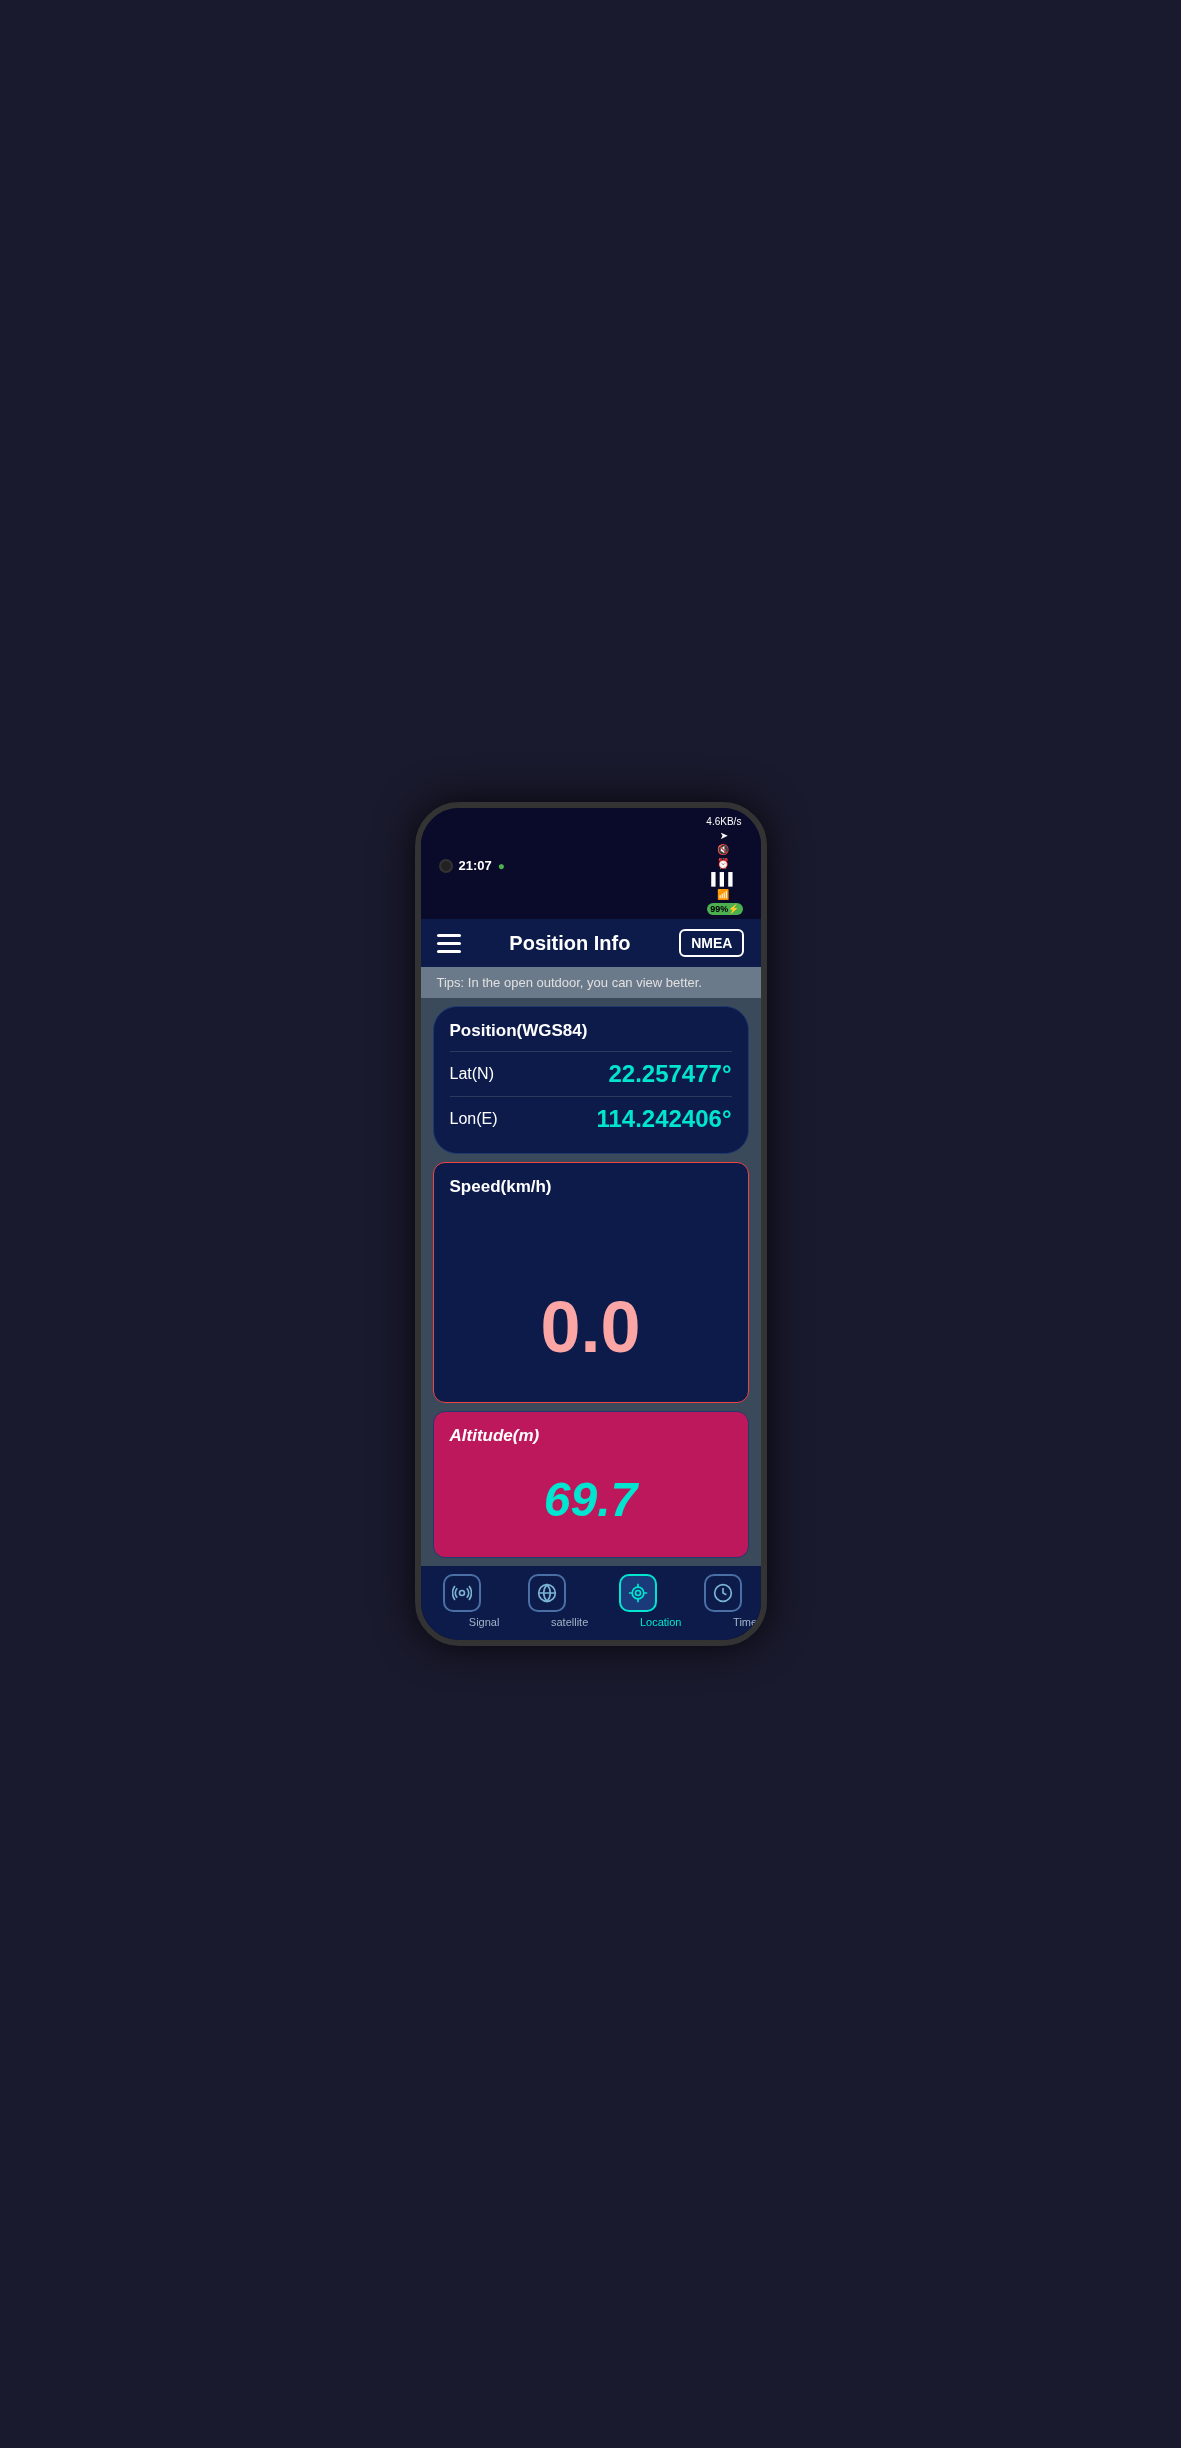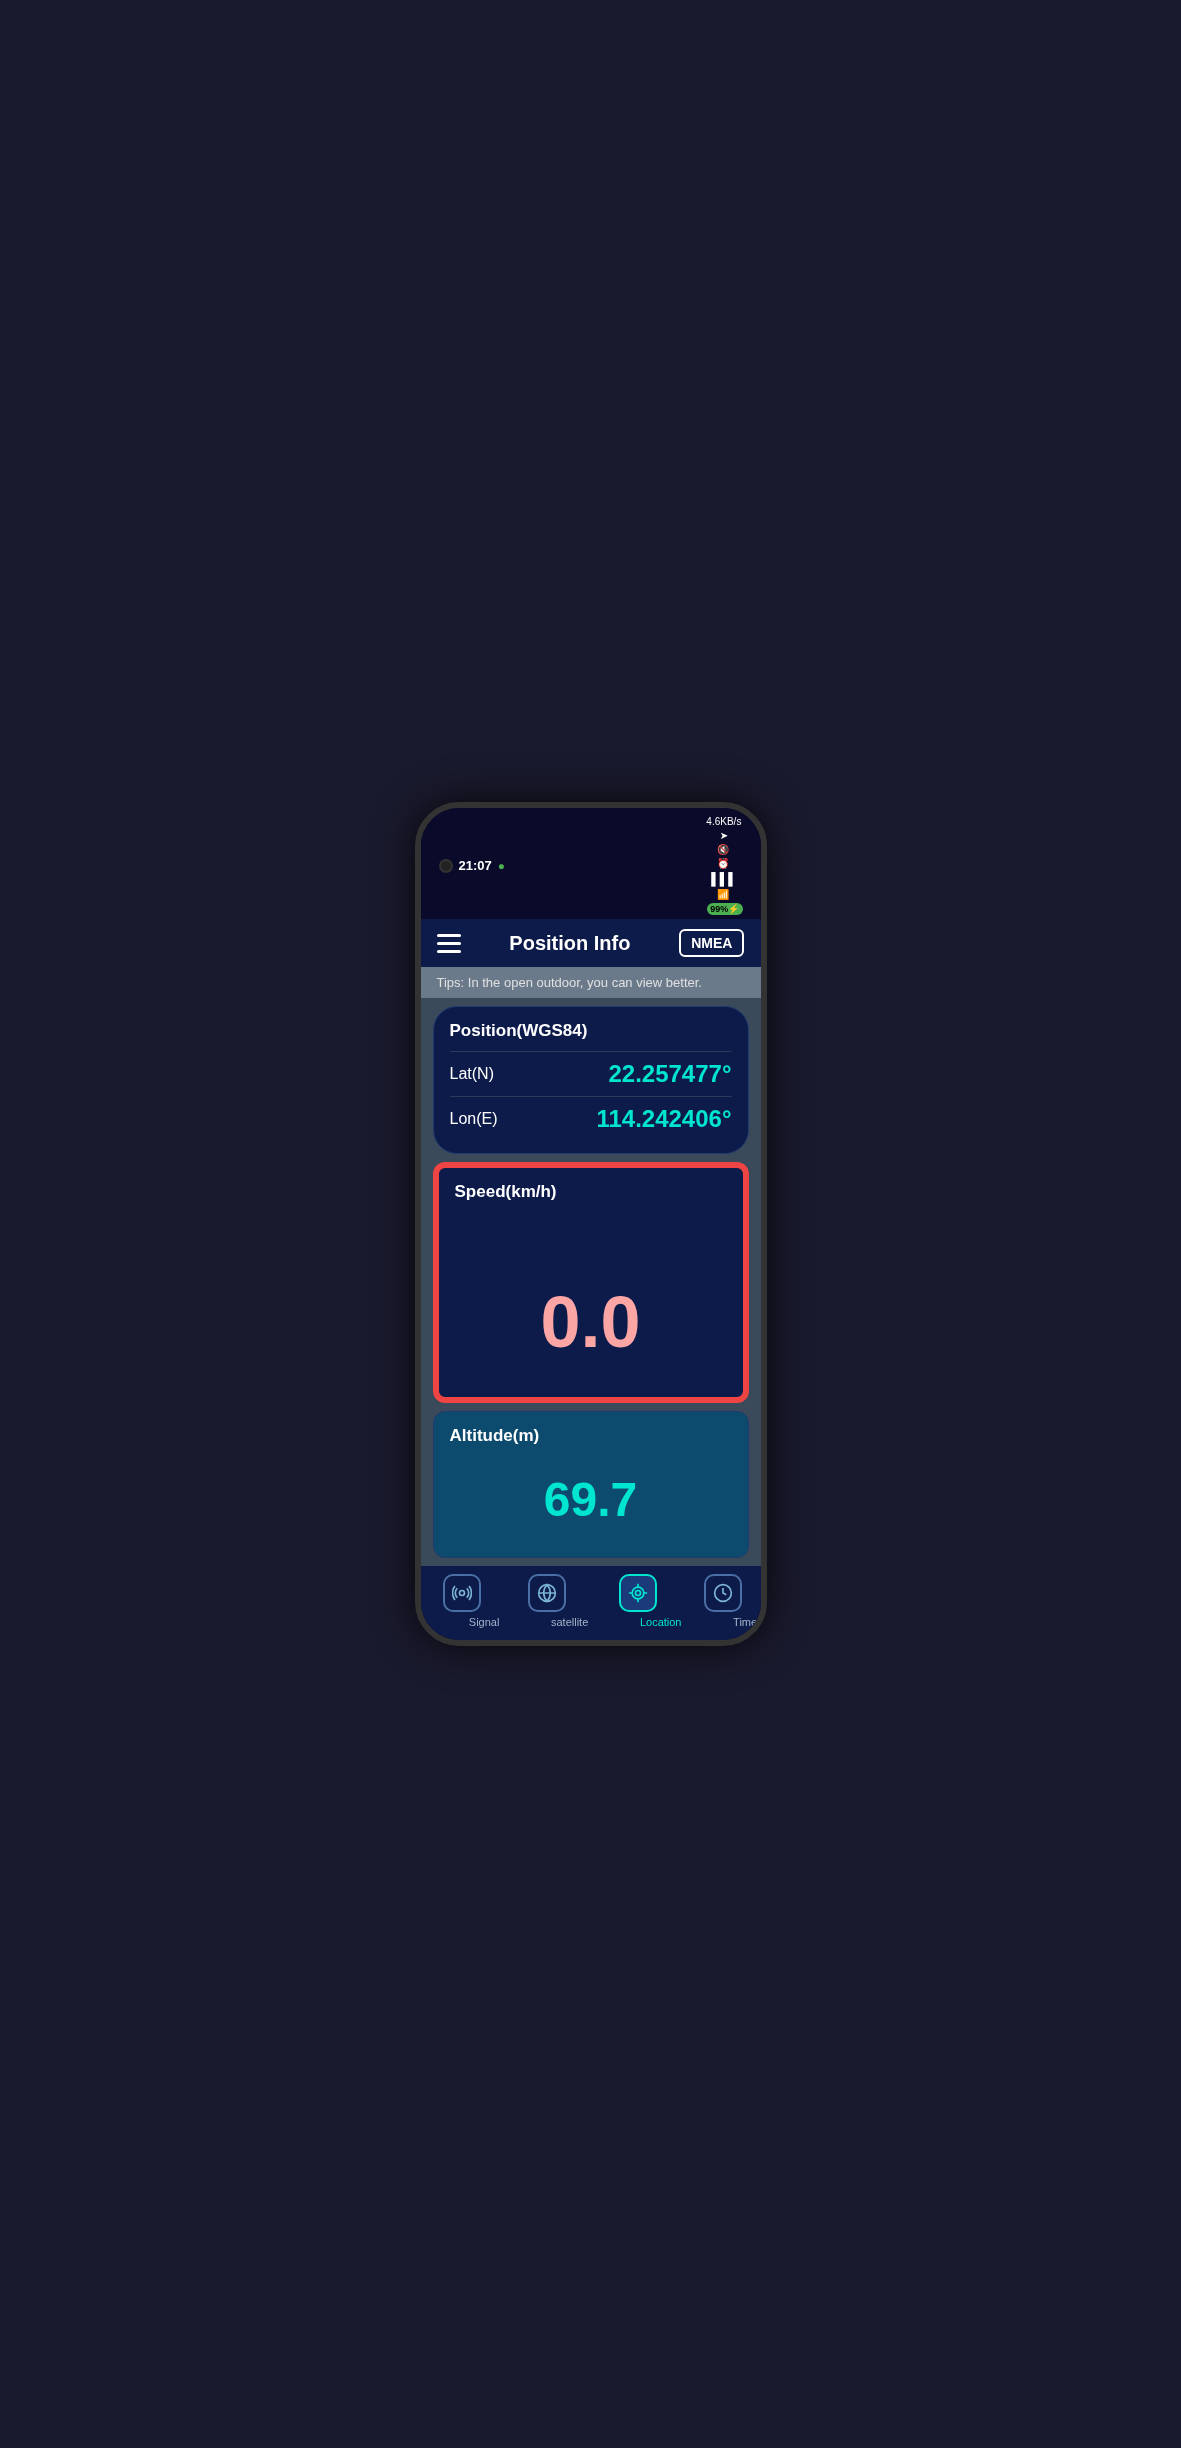--- a/index.html
+++ b/index.html
@@ -146,21 +146,21 @@
     }
     .data-value {
       color: #00e5d0;
       font-size: 24px;
       font-weight: bold;
     }
     .speed-card {
       background: #0d1b4b;
       border-radius: 12px;
       padding: 14px 16px;
-      border: 6px solid #ef4444;
+      border: 1px solid #ef4444;
       display: flex;
       flex-direction: column;
       align-items: flex-start;
       justify-content: space-between;
       flex: 1;
     }
     .speed-value {
       color: #fca5a5;
       font-size: 72px;
       font-weight: bold;
@@ -168,27 +168,28 @@
       text-align: center;
       padding: 20px 0;
     }
     .bottom-cards {
       display: flex;
       gap: 8px;
       flex-shrink: 0;
     }
     .half-card {
       flex: 1;
-      background: #0c4a6e;
+      background: #be185d;
       border-radius: 12px;
       padding: 14px 16px;
       border: 1px solid #1e3a6e;
       display: flex;
       flex-direction: column;
       align-items: flex-start;
+      font-style: italic;
     }
     .half-value {
       color: #00e5d0;
       font-size: 48px;
       font-weight: bold;
       width: 100%;
       text-align: center;
       padding: 16px 0;
     }
     

